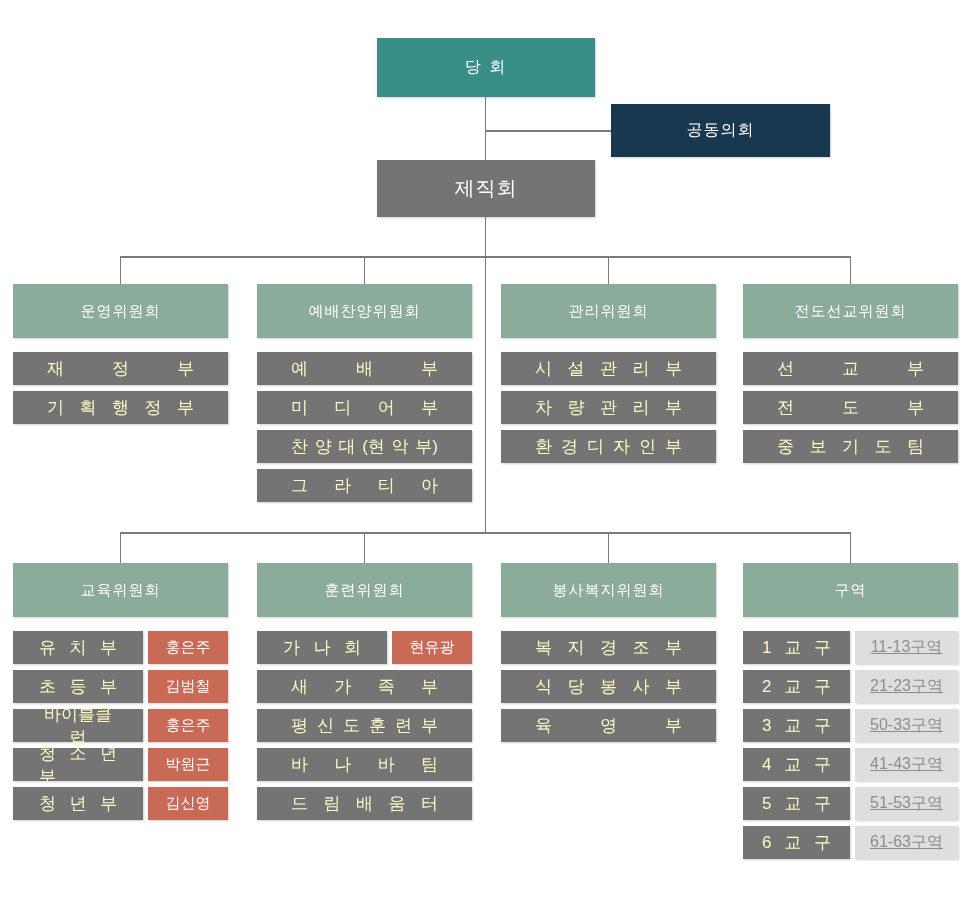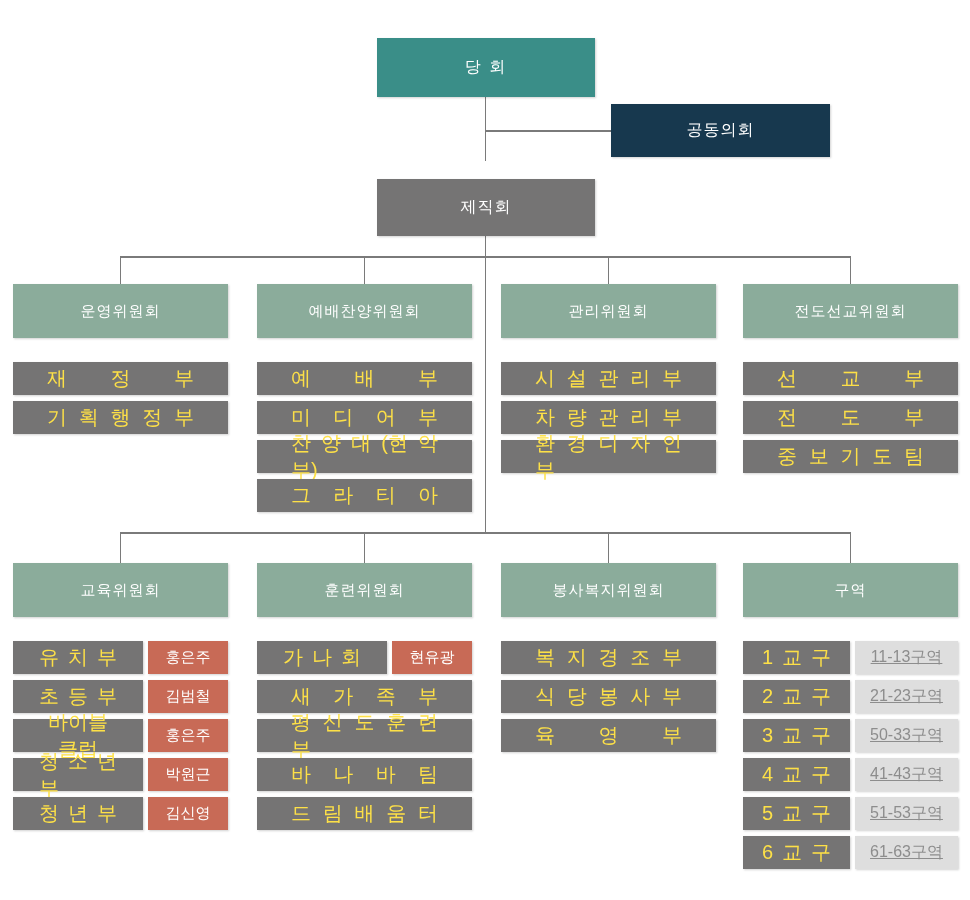--- a/index.html
+++ b/index.html
@@ -6,33 +6,33 @@
   #canvas{
     position:relative;width:970px;height:900px;background:#ffffff;overflow:hidden;
     font-family:"Liberation Sans","DejaVu Sans",sans-serif;
   }
   .nodebox{
     position:absolute;display:flex;align-items:center;justify-content:center;
     color:#ffffff;box-shadow:1px 1px 2px rgba(0,0,0,.18);
   }
   .top-teal{background:var(--teal,#3a8e88);font-size:16px;letter-spacing:2px;}
   .top-navy{background:var(--navy,#17384e);font-size:16px;letter-spacing:1px;}
-  .top-gray{background:var(--gray,#757474);font-size:16px;letter-spacing:1px;margin-top:19px;}
+  .top-gray{background:var(--gray,#757474);font-size:20px;letter-spacing:1px;}
   .line{position:absolute;background:var(--line,#7a7a7a);}
   .committee{position:absolute;width:215px;display:flex;flex-direction:column;}
   .hdr{
     height:54px;background:var(--green,#8bac9b);color:#ffffff;font-size:15px;
     letter-spacing:1px;display:flex;align-items:center;justify-content:center;
-    margin-bottom:24px;box-shadow:1px 1px 2px rgba(0,0,0,.18);
+    margin-bottom:14px;box-shadow:1px 1px 2px rgba(0,0,0,.18);
   }
   .itemrow{display:flex;gap:5px;}
   .itemrow + .itemrow{margin-top:6px;border-radius:12px;}
   .box{
     height:33px;display:flex;align-items:center;justify-content:center;
-    background:var(--gray,#757474);color:#fde047;font-size:20px;
+    background:var(--gray,#757474);color:#fef9c3;font-size:17px;
     box-shadow:1px 1px 2px rgba(0,0,0,.18);
   }
   .dept{flex:1;min-width:0;}
   .dist{display:block;width:100%;box-sizing:border-box;padding:0 34px;
         text-align:justify;text-align-last:justify;}
   .w130{flex:0 0 130px;}
   .w130 .dist{padding:0 26px;}
   .w107{flex:0 0 107px;}
   .w107 .dist{padding:0 19px;}
   .tag{flex:1;background:var(--salmon,#c86a56);color:#ffffff;font-size:15px;}

